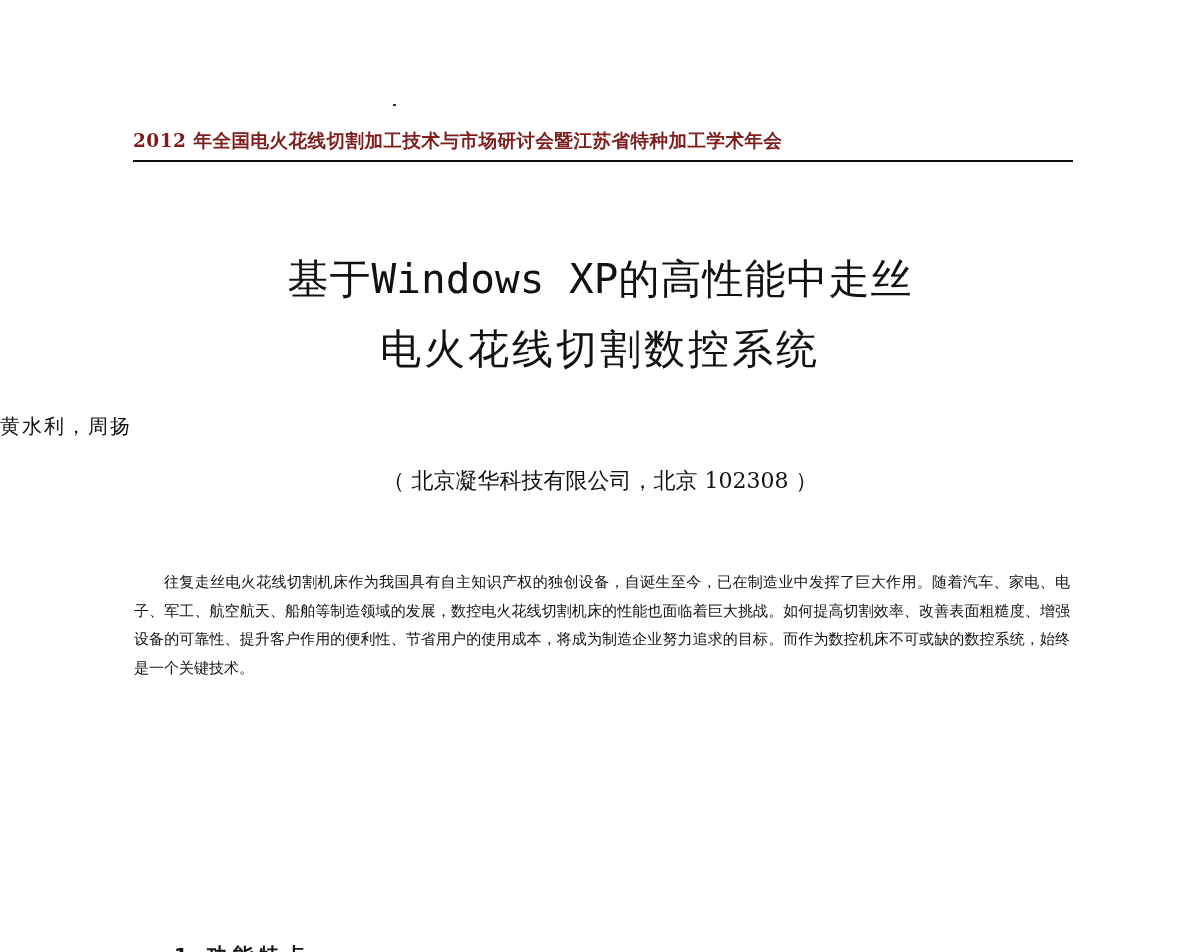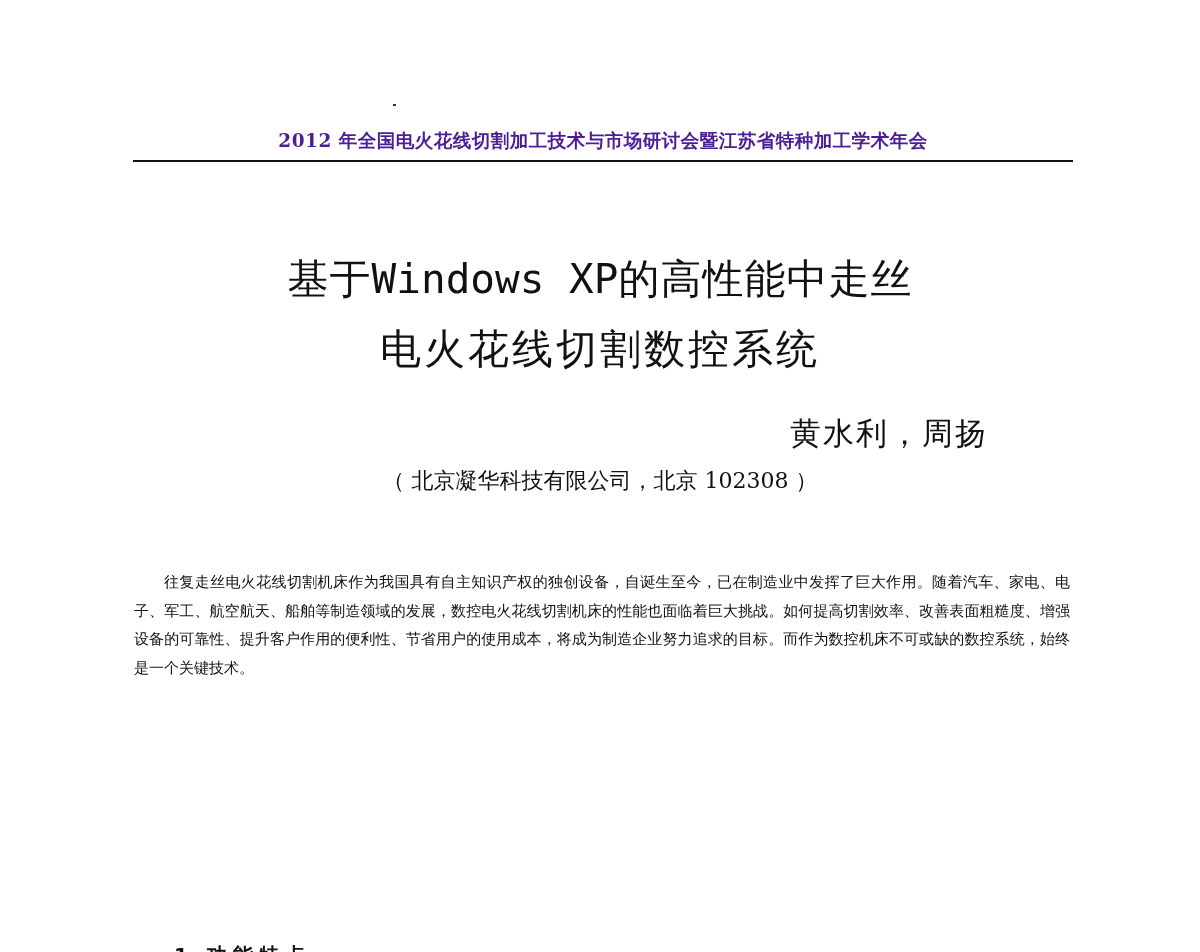--- a/index.html
+++ b/index.html
@@ -28,26 +28,26 @@
     top: 104px;
     width: 3px;
     height: 2px;
     background: #333;
   }
   .running-header {
     position: absolute;
     left: 133px;
     top: 128px;
     width: 940px;
-    text-align: center;
+    text-align: left;
     font-family: "DejaVu Serif", "Liberation Serif", serif;
     font-weight: bold;
     font-size: 18.5px;
     letter-spacing: 0.5px;
-    color: #4c1d95;
+    color: #7f1d1d;
     white-space: nowrap;
   }
   .header-rule {
     position: absolute;
     left: 133px;
     top: 160px;
     width: 940px;
     height: 2px;
     background: #111;
   }
@@ -66,23 +66,23 @@
   .title.line2 { top: 322px; letter-spacing: 3px; }
   .title .latin {
     font-family: "DejaVu Sans Mono", "Liberation Mono", monospace;
     letter-spacing: 0;
   }
   .authors {
     position: absolute;
     left: 0;
     top: 413px;
     width: 988px;
-    text-align: right;
+    text-align: left;
     font-family: "DejaVu Serif", "Liberation Serif", serif;
-    font-size: 31px;
+    font-size: 20px;
     letter-spacing: 2px;
     color: #111;
   }
   .affiliation {
     position: absolute;
     left: 0;
     top: 466px;
     width: 1200px;
     text-align: center;
     font-family: "DejaVu Serif", "Liberation Serif", serif;

